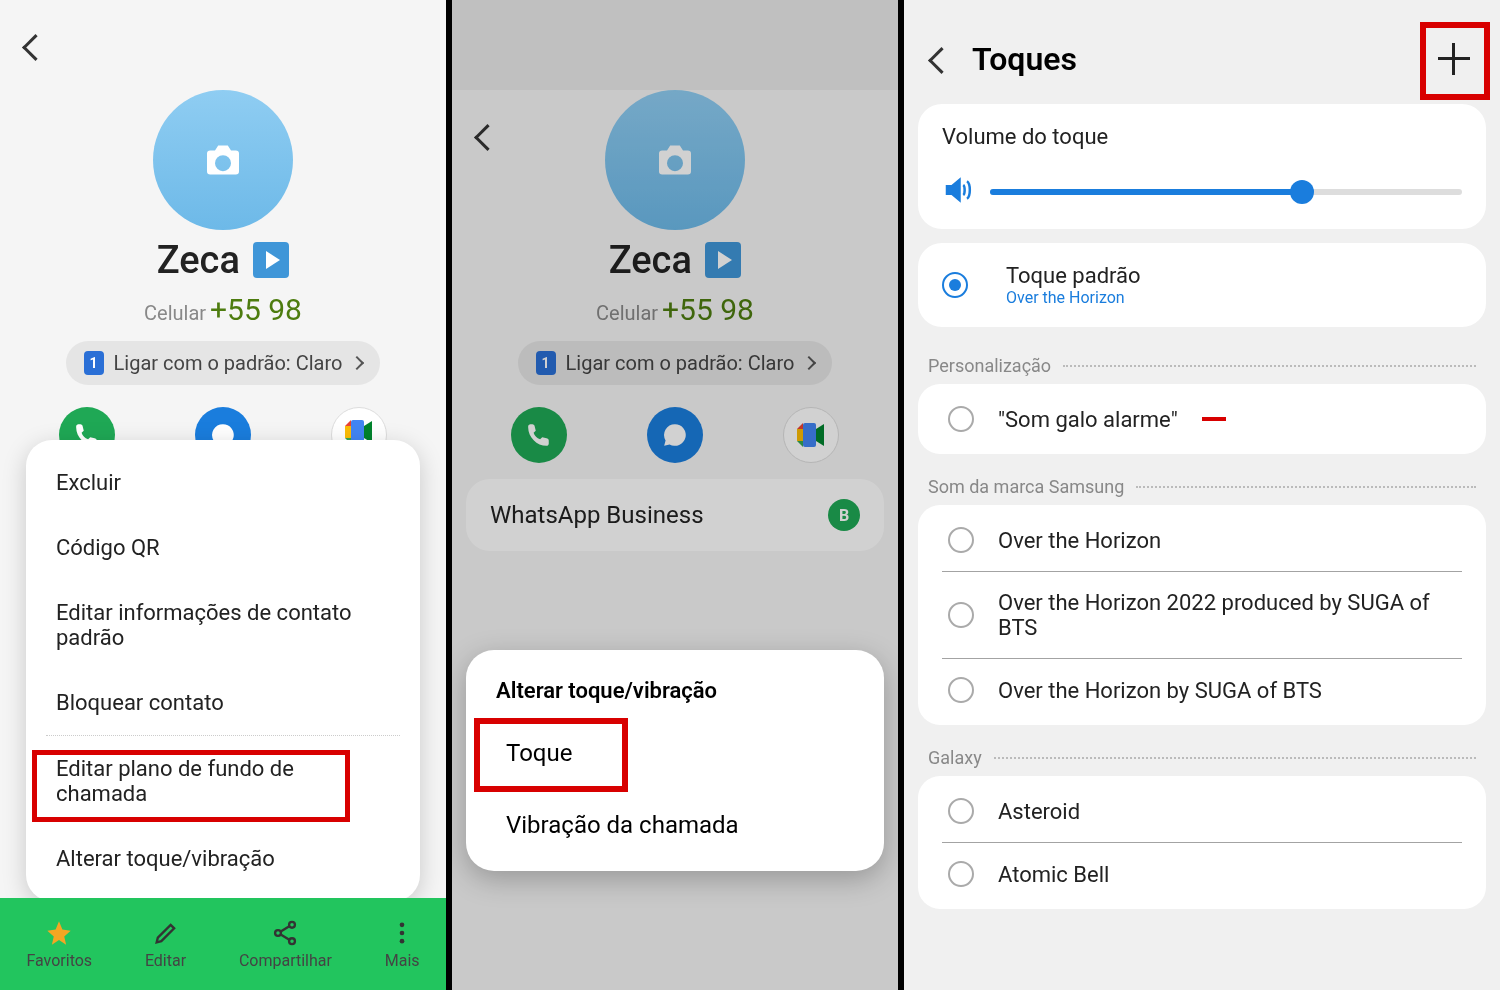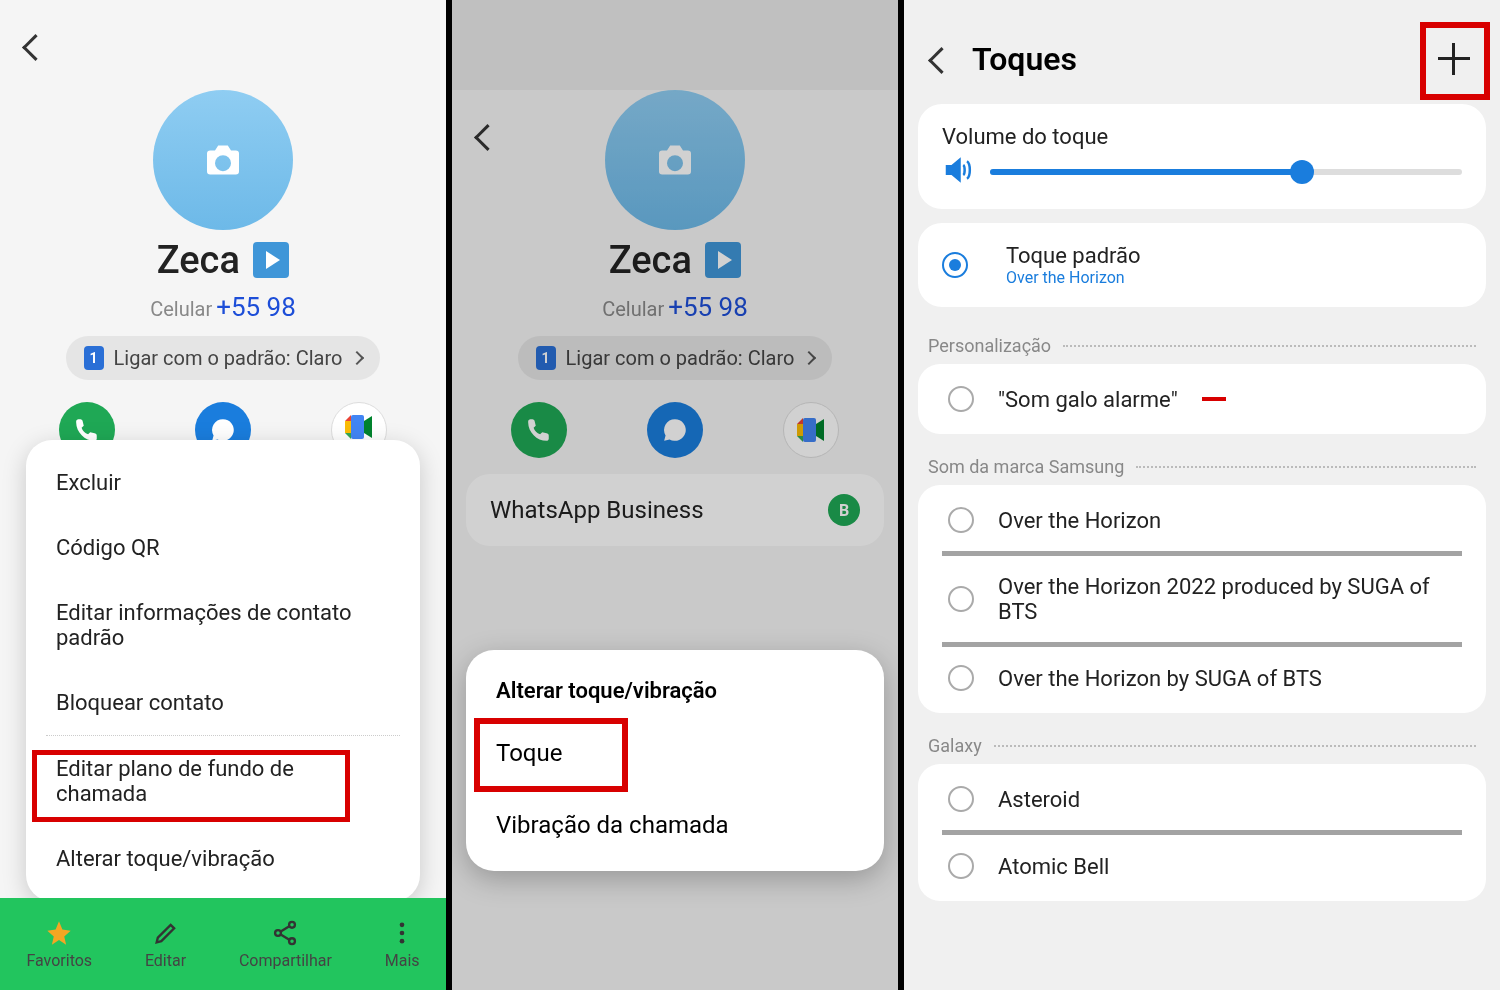--- a/index.html
+++ b/index.html
@@ -64,21 +64,21 @@
   .play-badge::before {
     content: "";
     border-left: 14px solid #fff;
     border-top: 9px solid transparent;
     border-bottom: 9px solid transparent;
     margin-left: 3px;
   }
 
   .phone-line { text-align: center; margin-top: 10px; }
   .phone-label { color: #888; font-size: 20px; }
-  .phone-number { color: #1d4ed8; font-size: 26px; font-weight: 400; }
+  .phone-number { color: #4d7c0f; font-size: 30px; font-weight: 400; }
 
   .sim-chip {
     display: flex; align-items: center; justify-content: center;
     margin: 14px auto 0;
     background: #e5e5e5;
     border-radius: 30px;
     padding: 10px 18px;
     width: fit-content;
     gap: 10px;
     font-size: 20px;
@@ -192,21 +192,21 @@
     border-radius: 28px;
     box-shadow: 0 8px 28px rgba(0,0,0,0.25);
     z-index: 5;
     padding: 24px 0 10px;
   }
   .popup2 .pop-title {
     font-size: 22px; font-weight: 600;
     padding: 4px 30px 14px;
   }
   .popup2 .pop-item {
-    padding: 22px 30px;
+    padding: 22px 40px;
     font-size: 24px;
   }
   .red-box-toque {
     position: absolute;
     left: 22px; top: 718px;
     width: 154px; height: 74px;
     border: 6px solid #d80000;
     z-index: 6;
     pointer-events: none;
   }
@@ -236,21 +236,21 @@
     border: 6px solid #d80000;
     pointer-events: none;
   }
 
   .p3-card {
     background: #fff;
     border-radius: 24px;
     margin: 6px 14px 14px;
     padding: 20px 24px;
   }
-  .vol-label { font-size: 22px; color: #222; margin-bottom: 6px; }
+  .vol-label { font-size: 22px; color: #222; margin-bottom: 26px; }
   .vol-row { display: flex; align-items: center; gap: 18px; }
   .vol-icon svg { width: 30px; height: 30px; fill: none; stroke: #1a7ddd; stroke-width: 2; }
   .slider {
     flex: 1; height: 6px; background: #ddd; border-radius: 4px; position: relative;
   }
   .slider-fill {
     position: absolute; left: 0; top: 0; bottom: 0;
     width: 66%;
     background: #1a7ddd; border-radius: 4px;
   }
@@ -288,21 +288,21 @@
   }
   .section-header::after {
     content: ""; flex: 1; border-top: 2px dotted #bbb;
   }
   .list-card {
     background: #fff;
     border-radius: 22px;
     margin: 4px 14px 8px;
     padding: 4px 24px;
   }
-  .list-card .radio-row + .radio-row { border-top: 5px solid #a3a3a3; }
+  .list-card .radio-row + .radio-row { border-top: 1px solid #a3a3a3; }
 
   .panel-2-inner {
     filter: brightness(0.82);
     height: 100%;
     position: relative;
     background: #f5f5f5;
   }
 </style>
 </head>
 <body>

